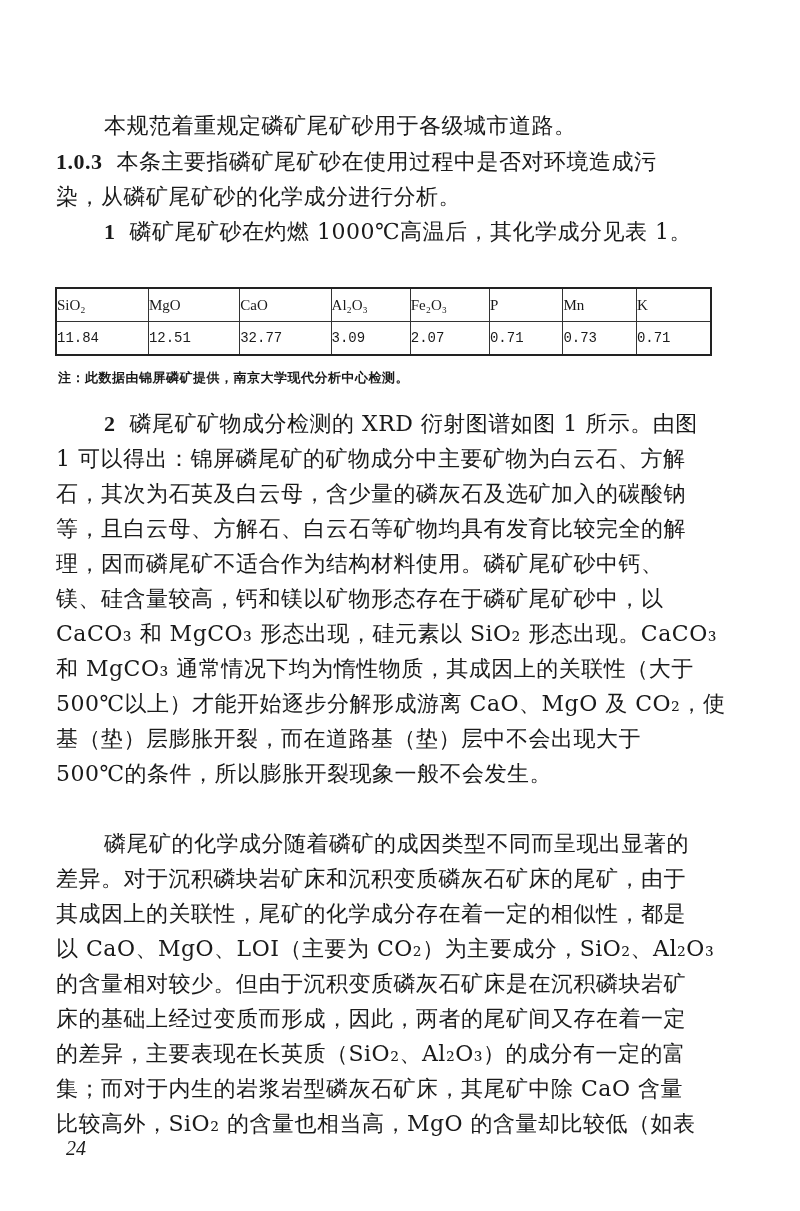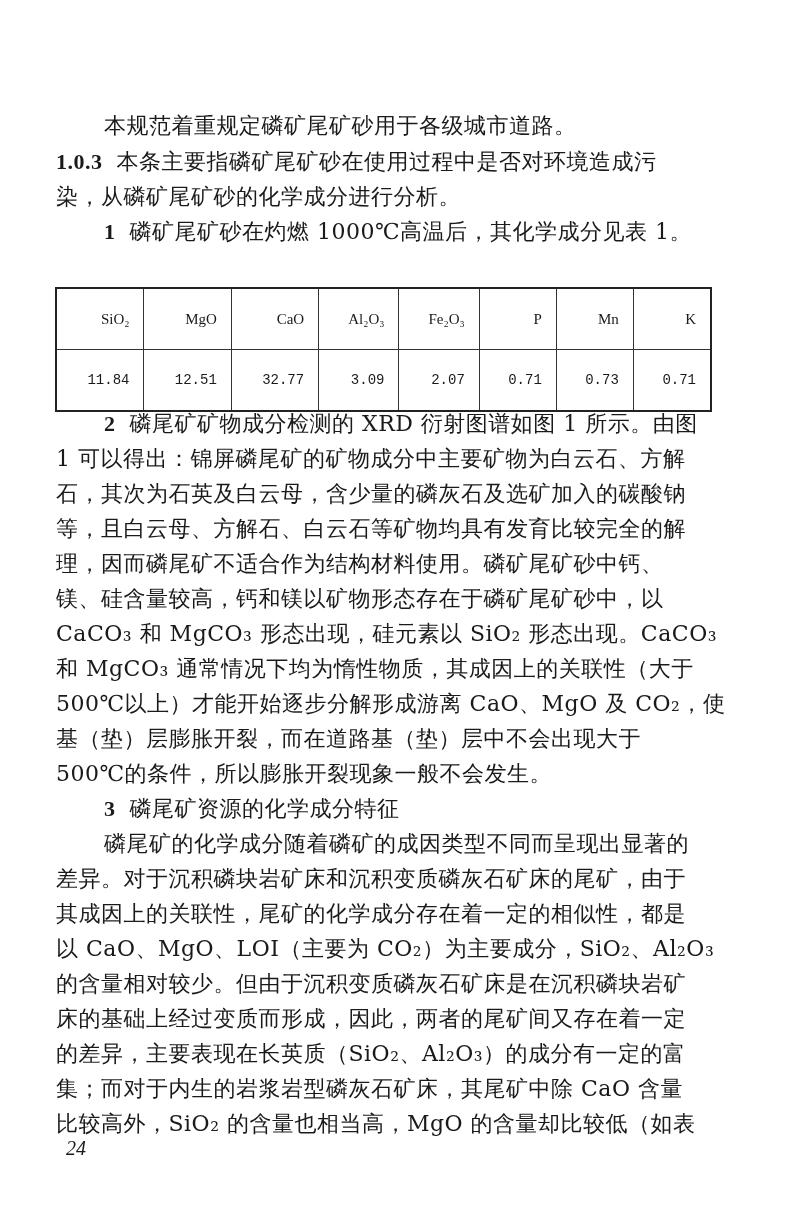--- a/index.html
+++ b/index.html
@@ -20,21 +20,21 @@
     position: absolute; left: 0; width: 800px; top: 258px; text-align: center;
     font-size: 16px; font-weight: bold; line-height: 24px;
     font-family: "DejaVu Sans", sans-serif; letter-spacing: 1px;
   }
   table.chem {
     position: absolute; left: 55px; top: 287px; width: 657px;
     border-collapse: collapse; border: 2px solid #222;
     font-family: "Liberation Serif", serif; font-size: 15px;
   }
   table.chem td {
-    border: 1px solid #333; text-align: right; height: 32px; padding: 14px;
+    border: 1px solid #333; text-align: left; height: 32px; padding: 0;
   }
   table.chem tr.vals td { font-family: "Liberation Mono", monospace; font-size: 14px; }
   .note {
     position: absolute; left: 58px; top: 368px; font-size: 13px; line-height: 20px;
     font-family: "DejaVu Sans", sans-serif; font-weight: bold; letter-spacing: 0.5px;
   }
   .pagenum {
     position: absolute; left: 66px; top: 1137px; font-size: 20px; font-style: italic;
     font-family: "Liberation Serif", serif;
     text-align: right;
@@ -75,38 +75,36 @@
       <td>32.77</td>
       <td>3.09</td>
       <td>2.07</td>
       <td>0.71</td>
       <td>0.73</td>
       <td>0.71</td>
     </tr>
   </tbody>
     </table>
 
+  <div class="note">注：此数据由锦屏磷矿提供，南京大学现代分析中心检测。</div>
 
   <div class="line indent" style="top:408px">
     <span class="sec">2</span><span>磷尾矿矿物成分检测的 XRD 衍射图谱如图 1 所示。由图</span>
   </div>
   <div class="line" style="top:443px">1 可以得出：锦屏磷尾矿的矿物成分中主要矿物为白云石、方解</div>
   <div class="line" style="top:478px">石，其次为石英及白云母，含少量的磷灰石及选矿加入的碳酸钠</div>
   <div class="line" style="top:513px">等，且白云母、方解石、白云石等矿物均具有发育比较完全的解</div>
   <div class="line" style="top:548px">理，因而磷尾矿不适合作为结构材料使用。磷矿尾矿砂中钙、</div>
   <div class="line" style="top:583px">镁、硅含量较高，钙和镁以矿物形态存在于磷矿尾矿砂中，以</div>
   <div class="line" style="top:618px">CaCO₃ 和 MgCO₃ 形态出现，硅元素以 SiO₂ 形态出现。CaCO₃</div>
   <div class="line" style="top:653px">和 MgCO₃ 通常情况下均为惰性物质，其成因上的关联性（大于</div>
   <div class="line" style="top:688px">500℃以上）才能开始逐步分解形成游离 CaO、MgO 及 CO₂，使</div>
   <div class="line" style="top:723px">基（垫）层膨胀开裂，而在道路基（垫）层中不会出现大于</div>
   <div class="line" style="top:758px">500℃的条件，所以膨胀开裂现象一般不会发生。</div>
 
-  <div class="line indent" style="top:793px">
-    <span class="sec">3</span><span>磷尾矿资源的化学成分特征</span>
-  </div>
   <div class="line indent" style="top:828px">磷尾矿的化学成分随着磷矿的成因类型不同而呈现出显著的</div>
   <div class="line" style="top:863px">差异。对于沉积磷块岩矿床和沉积变质磷灰石矿床的尾矿，由于</div>
   <div class="line" style="top:898px">其成因上的关联性，尾矿的化学成分存在着一定的相似性，都是</div>
   <div class="line" style="top:933px">以 CaO、MgO、LOI（主要为 CO₂）为主要成分，SiO₂、Al₂O₃</div>
   <div class="line" style="top:968px">的含量相对较少。但由于沉积变质磷灰石矿床是在沉积磷块岩矿</div>
   <div class="line" style="top:1038px">的差异，主要表现在长英质（SiO₂、Al₂O₃）的成分有一定的富</div>
   <div class="line" style="top:1003px">床的基础上经过变质而形成，因此，两者的尾矿间又存在着一定</div>
   <div class="line" style="top:1073px">集；而对于内生的岩浆岩型磷灰石矿床，其尾矿中除 CaO 含量</div>
   <div class="line" style="top:1108px">比较高外，SiO₂ 的含量也相当高，MgO 的含量却比较低（如表</div>
 

